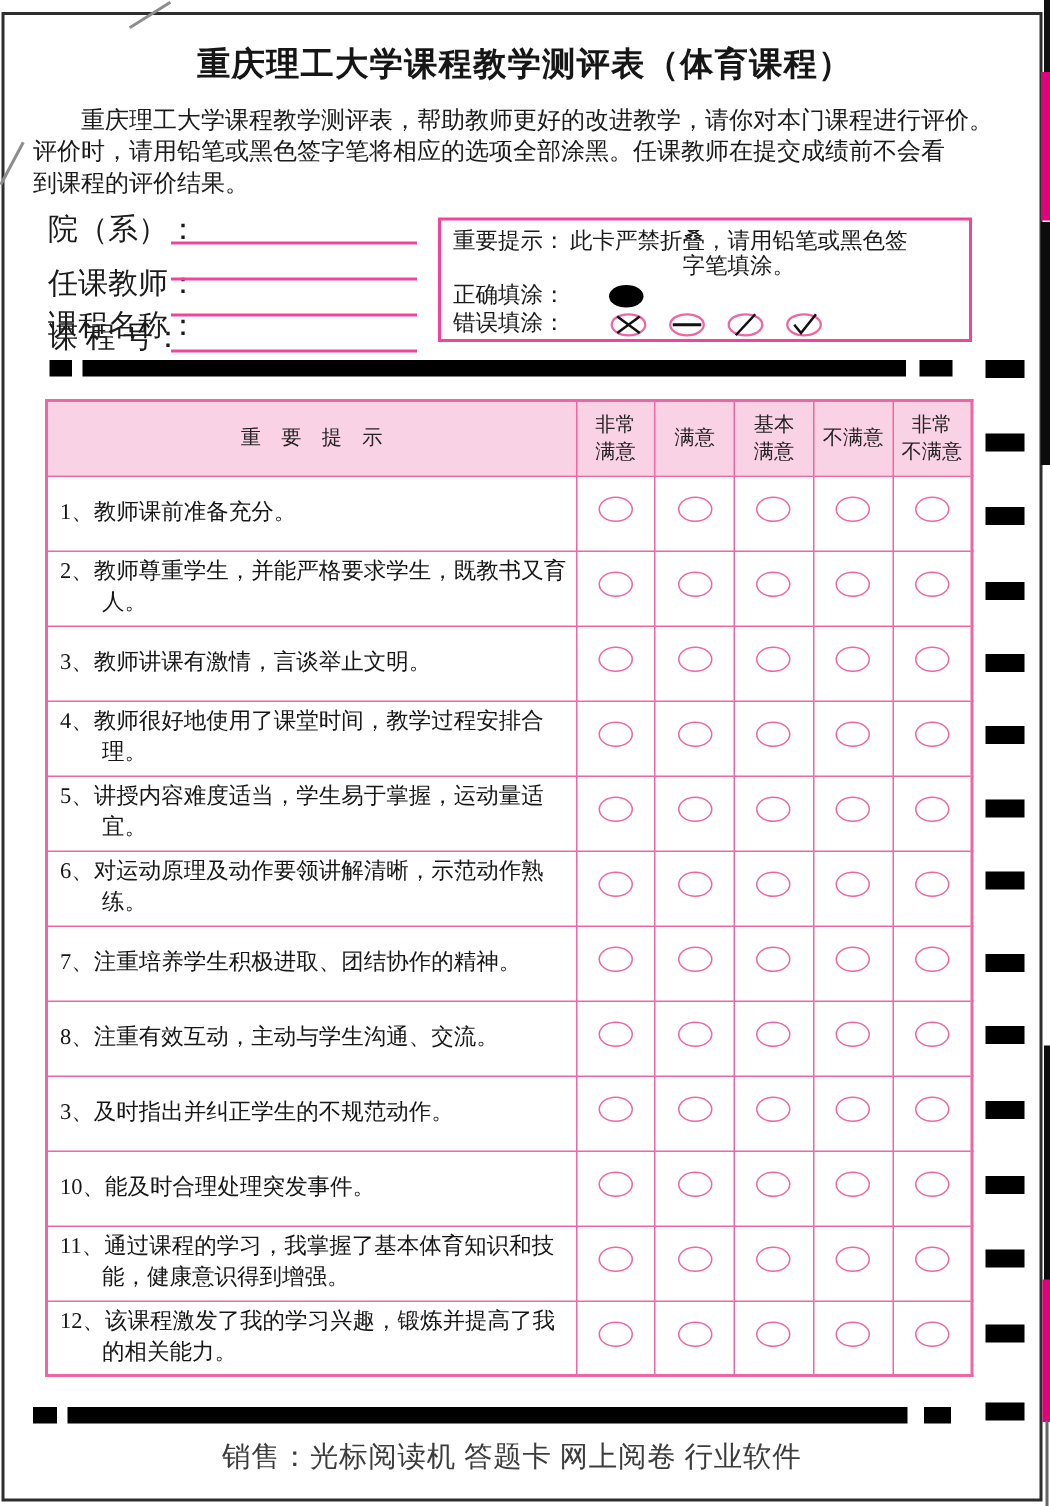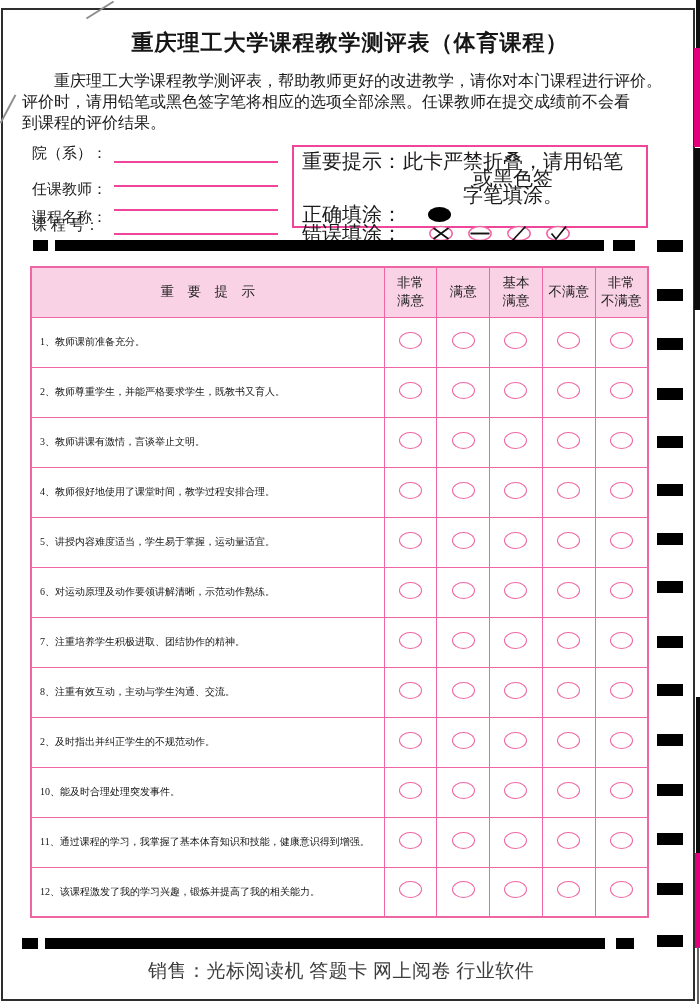--- a/index.html
+++ b/index.html
@@ -29,31 +29,31 @@
     position:absolute;left:0;top:28px;width:700px;text-align:center;
     font-size:22px;font-weight:600;letter-spacing:1px;color:#161616;
   }
   .intro{
     position:absolute;left:22px;top:70px;width:658px;
     font-size:16px;line-height:21px;white-space:pre-line;text-indent:2em;
     color:#1a1a1a;margin:0;
   }
 
   
-  .field{position:absolute;left:32px;font-size:15px;line-height:19px;color:#1a1a1a;}
+  .field{position:absolute;left:32px;font-size:20px;line-height:19px;color:#1a1a1a;}
   .field-line{
     position:absolute;left:114px;width:164px;height:0;
     border-bottom:2px solid var(--pink_strong);
   }
 
   
   .notice{
     position:absolute;left:292px;top:145px;width:356px;height:83px;
     border:2px solid var(--pink_strong);box-sizing:border-box;
-    padding:4px 22px 0 8px;font-size:20px;line-height:17px;color:#1a1a1a;
+    padding:4px 22px 0 8px;font-size:15px;line-height:17px;color:#1a1a1a;
   }
   .notice-row{display:flex;align-items:flex-start;margin-top:2px;}
   .notice-label{flex:0 0 78px;white-space:nowrap;}
   .notice-warning{white-space:pre-line;text-align:center;}
   .mark-correct{
     display:inline-block;width:23px;height:15px;border-radius:50%;
     background:#000;margin-left:26px;margin-top:1px;
   }
   .wrong-marks{display:flex;gap:13px;margin-left:26px;}
   .wrong-marks svg{display:block;}
@@ -77,21 +77,21 @@
   table.eval th,table.eval td{
     border:1.5px solid var(--pink_line);box-sizing:border-box;
   }
   table.eval th{
     background:var(--header_bg);font-weight:400;color:#222;
     font-size:13.5px;line-height:1.32;white-space:pre-line;
     height:50px;vertical-align:middle;text-align:center;padding:0 2px;
   }
   th.qhead{font-size:17px;letter-spacing:1em;text-indent:1em;color:#1d1d1d;}
   td.q{
-    font-size:10px;line-height:1.38;color:#161616;
+    font-size:15px;line-height:1.38;color:#161616;
     height:50px;vertical-align:middle;
     padding:2px 4px 2px 36px;text-indent:-28px;
   }
   td.bcell{text-align:center;vertical-align:middle;background:#fff;}
   .bubble{
     display:inline-block;width:21px;height:15px;border-radius:50%;
     border:1.7px solid var(--pink_line);background:#fff;
   }
 
   .sales{
@@ -254,21 +254,21 @@
         </tr>
         <tr>
       <td class="q"><span>8、注重有效互动，主动与学生沟通、交流。</span></td>
     <td class="bcell"><span class="bubble"></span></td>
           <td class="bcell"><span class="bubble"></span></td>
           <td class="bcell"><span class="bubble"></span></td>
           <td class="bcell"><span class="bubble"></span></td>
           <td class="bcell"><span class="bubble"></span></td>
         </tr>
         <tr>
-      <td class="q"><span>2、及时指出并纠正学生的不规范动作。</span></td>
+      <td class="q"><span>3、及时指出并纠正学生的不规范动作。</span></td>
     <td class="bcell"><span class="bubble"></span></td>
           <td class="bcell"><span class="bubble"></span></td>
           <td class="bcell"><span class="bubble"></span></td>
           <td class="bcell"><span class="bubble"></span></td>
           <td class="bcell"><span class="bubble"></span></td>
         </tr>
         <tr>
       <td class="q"><span>10、能及时合理处理突发事件。</span></td>
     <td class="bcell"><span class="bubble"></span></td>
           <td class="bcell"><span class="bubble"></span></td>

